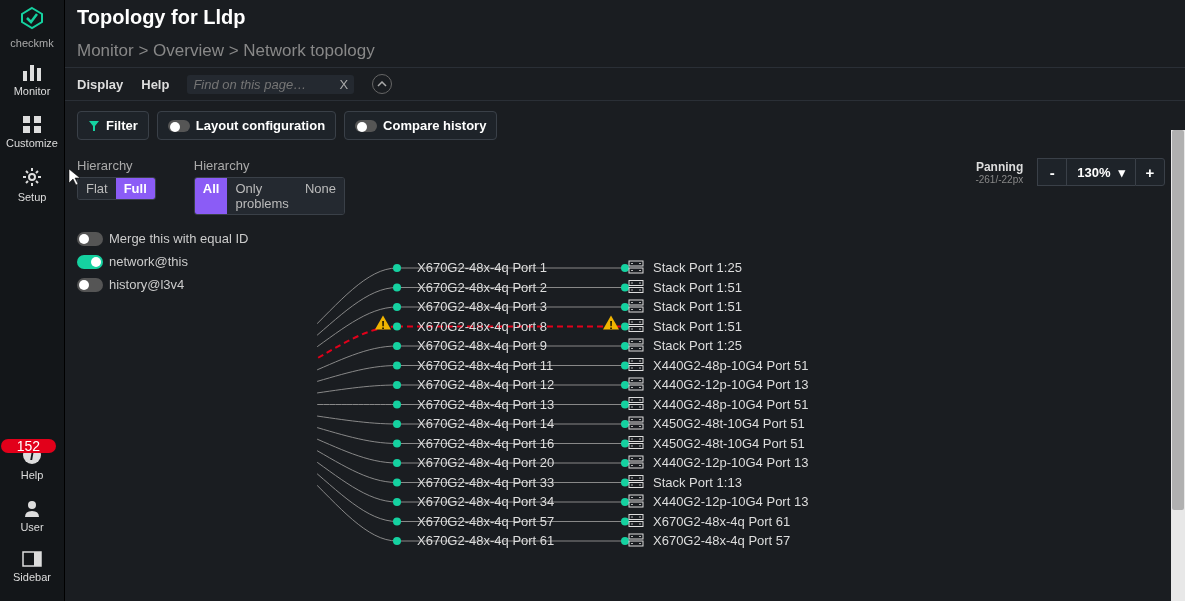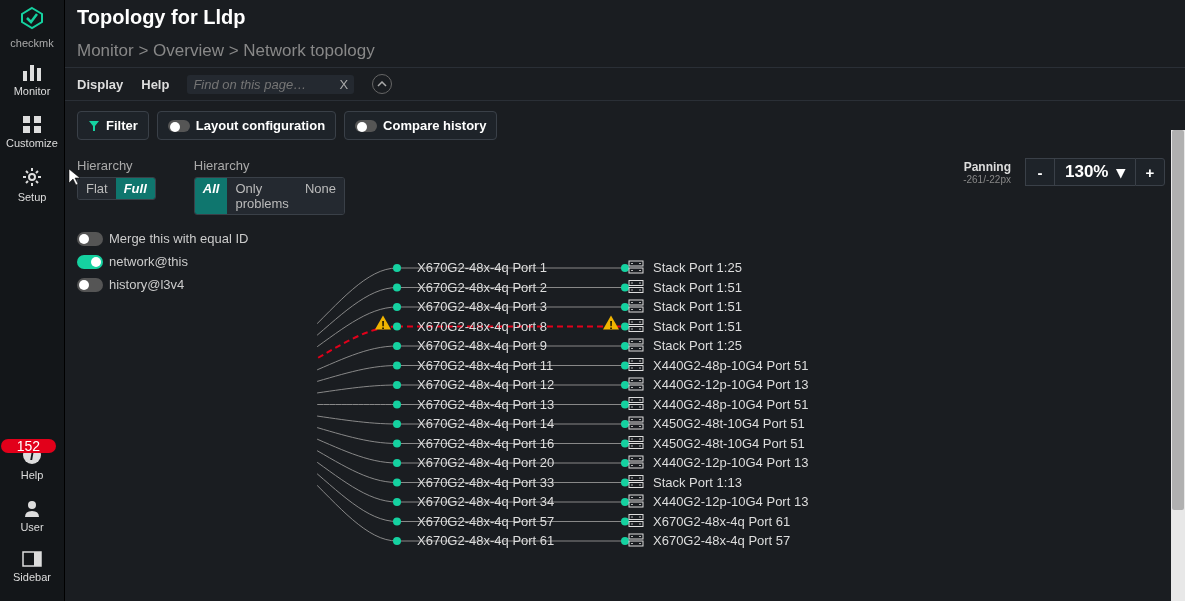--- a/index.html
+++ b/index.html
@@ -74,21 +74,21 @@
 }
 .funnel { color: #15d1a0; }
 
 
 .content { flex: 1; display: flex; padding: 8px 12px; position: relative; }
 .options { width: 240px; flex-shrink: 0; }
 .opt-group { margin-bottom: 8px; display: inline-block; margin-right: 18px; vertical-align: top; }
 .opt-head { color: #aaa; font-size: 13px; margin-bottom: 4px; }
 .seg { display: flex; border: 1px solid #3a4048; border-radius: 3px; overflow: hidden; }
 .seg-btn { padding: 3px 8px; background: #242930; color: #bbb; cursor: pointer; font-size: 13px; }
-.seg-btn.active { background: #0f766e; color: #fff; font-weight: 700; font-style: italic; }
+.seg-btn.active { background: #8b5cf6; color: #fff; font-weight: 700; }
 .toggle-row { display: flex; align-items: center; gap: 6px; margin-top: 8px; font-size: 13px; color: #ccc; }
 .toggle {
   width: 26px; height: 14px; border-radius: 7px; background: #555;
   position: relative; cursor: pointer;
 }
 .toggle.on { background: #15d1a0; }
 .toggle::after {
   content: ''; position: absolute; width: 10px; height: 10px; border-radius: 50%;
   background: #fff; top: 2px; left: 2px;
 }
@@ -105,21 +105,21 @@
 .pan-label { font-weight: 700; font-size: 12px; color: #ddd; }
 .pan-val { font-size: 10px; color: #888; }
 .zbtn {
   width: 30px; height: 28px; border: 1px solid #3a4048; background: #1e2329;
   color: #fff; font-weight: 700; display: flex; align-items: center; justify-content: center;
   cursor: pointer; font-size: 15px;
 }
 .zval {
   height: 28px; border-top: 1px solid #3a4048; border-bottom: 1px solid #3a4048;
   background: #1e2329; color: #fff; font-weight: 700; padding: 0 10px;
-  display: flex; align-items: center; font-size: 17px; gap: 8px;
+  display: flex; align-items: center; font-size: 13px; gap: 8px;
 }
 .zbtn:first-of-type { border-radius: 3px 0 0 3px; }
 .zbtn:last-of-type { border-radius: 0 3px 3px 0; }
 
 .node-label { font-size: 13px; fill: #ddd; }
 .dot-green { fill: #15d1a0; }
 .link { stroke: #888; stroke-width: 1; fill: none; }
 .link-warn { stroke: #e2001a; stroke-width: 2; stroke-dasharray: 6 4; fill: none; }
 .warn-tri { fill: #f0b400; }
 .warn-mark { fill: #000; font-weight: 700; font-size: 11px; text-anchor: middle; }

